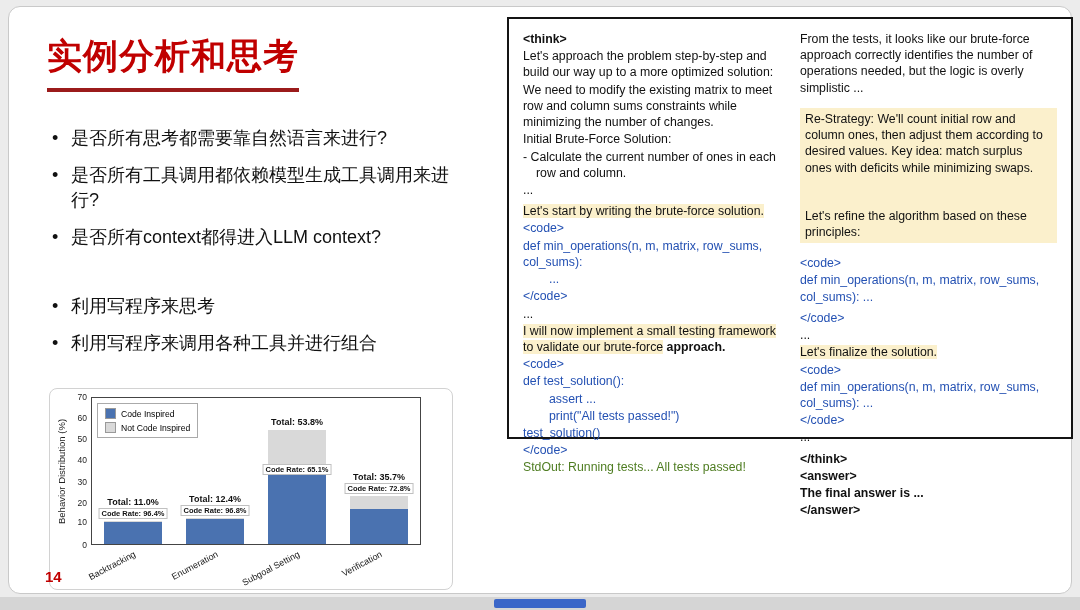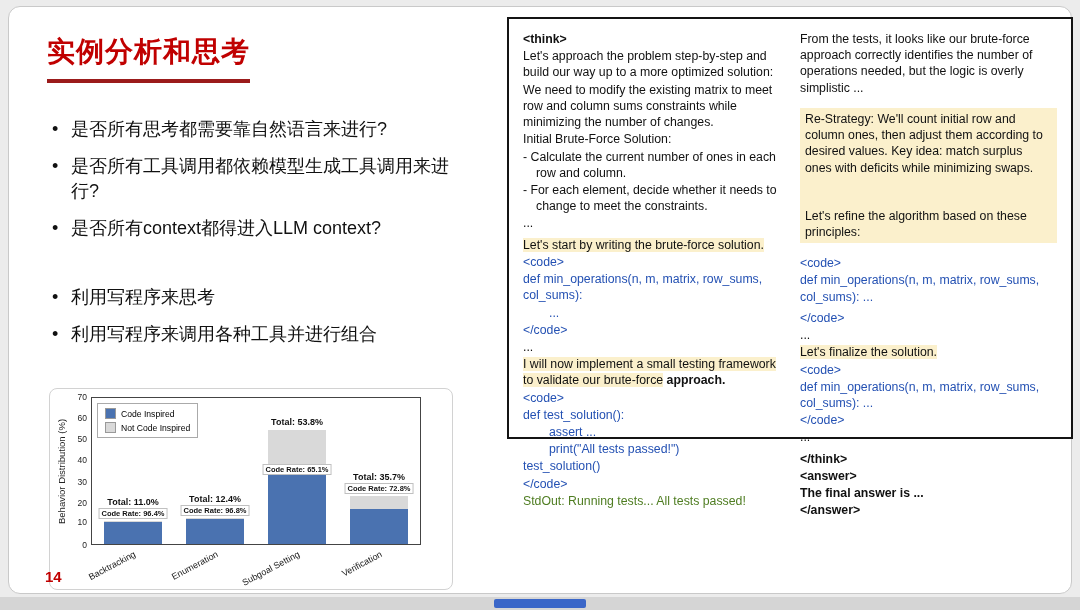--- a/index.html
+++ b/index.html
@@ -15,21 +15,21 @@
   body{font-family:"Liberation Sans","DejaVu Sans",sans-serif;background:#e9e9e9;}
   .stage{position:relative;width:1080px;height:610px;background:#ececec;overflow:hidden;}
   .slide{position:absolute;left:8px;top:6px;width:1064px;height:588px;background:#fff;
          border:1px solid #c9c9c9;border-radius:12px;}
   .bottom-strip{position:absolute;left:0;right:0;bottom:0;height:13px;background:#d5d5d5;}
   .bottom-blue{position:absolute;left:50%;transform:translateX(-50%);bottom:2px;width:92px;height:9px;
                background:#3a66c8;border-radius:2px;}
 
   
   .left{position:absolute;left:38px;top:26px;width:450px;}
-  .title{font-size:28px;margin:0;color:var(--title-red);font-weight:bold;display:inline-block;
+  .title{font-size:35px;margin:0;color:var(--title-red);font-weight:bold;display:inline-block;
          border-bottom:4px solid var(--underline-red);padding-bottom:8px;letter-spacing:1px;}
   .bullets{list-style:none;margin:34px 0 0;padding:0;font-size:18px;color:#111;width:412px;}
   .bullets>li{position:relative;padding-left:24px;margin-bottom:11px;line-height:1.42;}
   .bullets>li::before{content:"\2022";position:absolute;left:5px;}
   .bullets.ideas{margin-top:44px;}
   .sub{list-style:none;margin:7px 0 0;padding-left:28px;font-size:16.5px;}
   .sub li{position:relative;padding-left:18px;margin-bottom:5px;}
   .sub li::before{content:"\2022";position:absolute;left:0;font-size:13px;top:2px;}
   .page-num{position:absolute;left:36px;bottom:8px;color:var(--page-red);font-weight:bold;font-size:15px;}
 
@@ -159,21 +159,20 @@
 
     <div class="page-num">14</div>
 
     <div class="panel">
       <div class="pcol">
         <div class="ln b">&lt;think&gt;</div>
         <div class="ln">Let's approach the problem step-by-step and build our way up to a more optimized solution:</div>
         <div class="ln">We need to modify the existing matrix to meet row and column sums constraints while minimizing the number of changes.</div>
         <div class="ln">Initial Brute-Force Solution:</div>
         <div class="ln dash">- Calculate the current number of ones in each row and column.</div>
-        <div class="ln dash">- For each element, decide whether it needs to change to meet the constraints.</div>
         <div class="ln">...</div>
         <div class="ln mt-s">
           <span class="hl">Let's start by writing the brute-force solution.</span>
         </div>
         <div class="ln code">&lt;code&gt;</div>
         <div class="ln code">def min_operations(n, m, matrix, row_sums, col_sums):</div>
         <div class="ln code ind1">...</div>
         <div class="ln code">&lt;/code&gt;</div>
         <div class="ln">...</div>
         <div class="ln">

